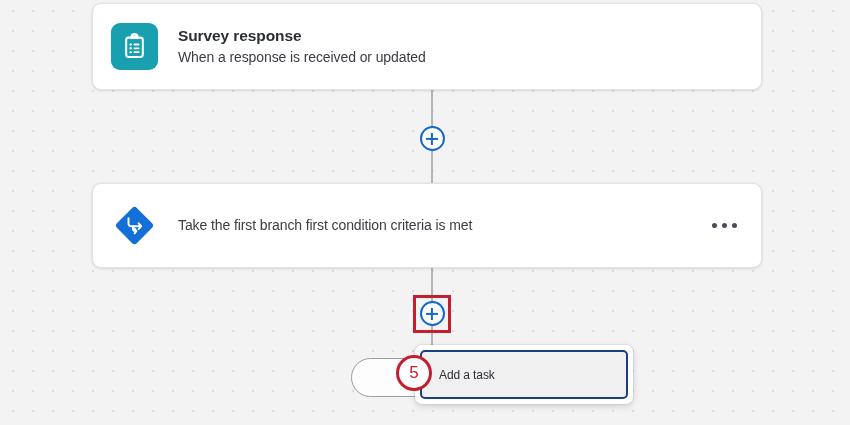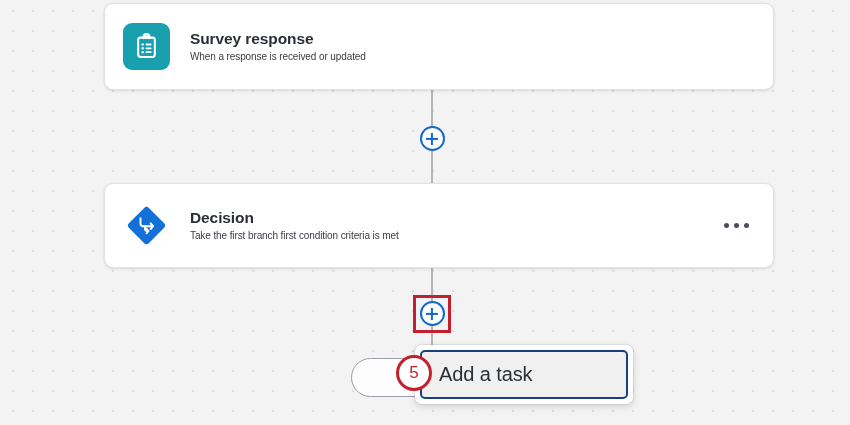--- a/index.html
+++ b/index.html
@@ -31,21 +31,21 @@
     width: 2px;
     background: #b5b5b5;
     left: 431px;
   }
   #conn-1 { top: 90px;  height: 94px; }
   #conn-2 { top: 268px; height: 78px; }
 
   
   .node-card {
     position: absolute;
-    left: 104px;
+    left: 92px;
     width: 670px;
     background: #ffffff;
     border: 1px solid #e3e3e3;
     border-radius: 9px;
     box-shadow: 0 1px 3px rgba(0,0,0,0.10), 0 0 0 0.5px rgba(0,0,0,0.03);
     box-sizing: border-box;
     display: flex;
     align-items: center;
     padding: 0 18px;
     justify-content: flex-end;
@@ -81,21 +81,21 @@
 
   .node-text { flex: 1 1 auto; min-width: 0; }
   .node-title {
     font-size: 15.5px;
     font-weight: bold;
     color: #2b2e34;
     line-height: 1.35;
     letter-spacing: -0.1px;
   }
   .node-subtitle {
-    font-size: 10px;
+    font-size: 14px;
     font-weight: normal;
     color: #3a3d43;
     line-height: 1.4;
     letter-spacing: -0.1px;
     margin-top: 1px;
   }
 
   .node-menu {
     flex: 0 0 auto;
     display: flex;
@@ -191,21 +191,21 @@
   #task-dropdown-item {
     width: 100%;
     height: 100%;
     box-sizing: border-box;
     background: #f0f0f0;
     border: 2.5px solid #18407e;
     border-radius: 5px;
     display: flex;
     align-items: center;
     padding-left: 17px;
-    font-size: 20px;
+    font-size: 12px;
     color: #2b2e34;
     letter-spacing: -0.1px;
     cursor: pointer;
   }
 
   
   #step-badge {
     position: absolute;
     left: 396px;
     top: 355px;
@@ -263,21 +263,20 @@
           <g stroke="#ffffff" stroke-width="1.9" fill="none" stroke-linecap="round" stroke-linejoin="round">
             <path d="M17.5 16.2 v5.6 a2.4 2.4 0 0 0 2.4 2.4 h9.6"></path>
             <path d="M27.6 21.3 l2.6 2.9 l-2.6 2.9"></path>
             <path d="M21.9 24.2 v2.4 a2.4 2.4 0 0 0 2.4 2.4 h0.9"></path>
             <path d="M23.6 26.6 l1.9 2.4 l-1.9 2.3"></path>
           </g>
         </svg>
       </div>
     </div>
     <div class="node-text">
-      <div class="node-title">Decision</div>
       <div class="node-subtitle">Take the first branch first condition criteria is met</div>
     </div>
     <div class="node-menu">
       <span></span>
       <span></span>
       <span></span>
     </div>
   </div>
 
   <div class="plus-btn" id="plus-2"></div>

